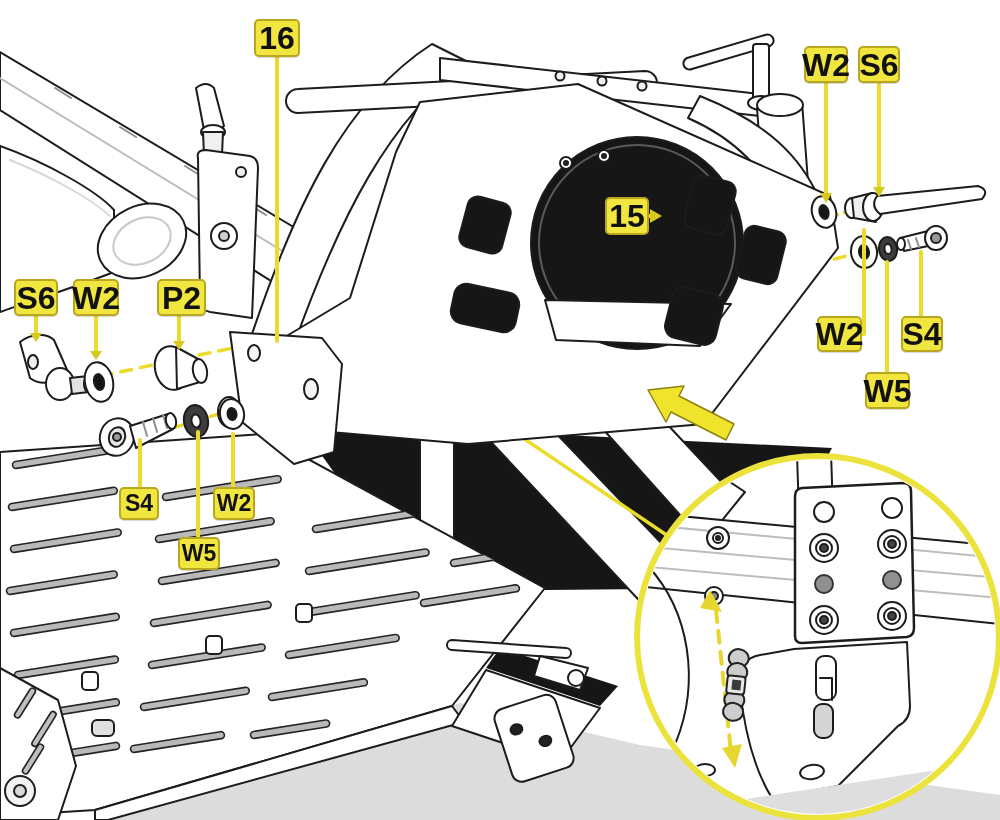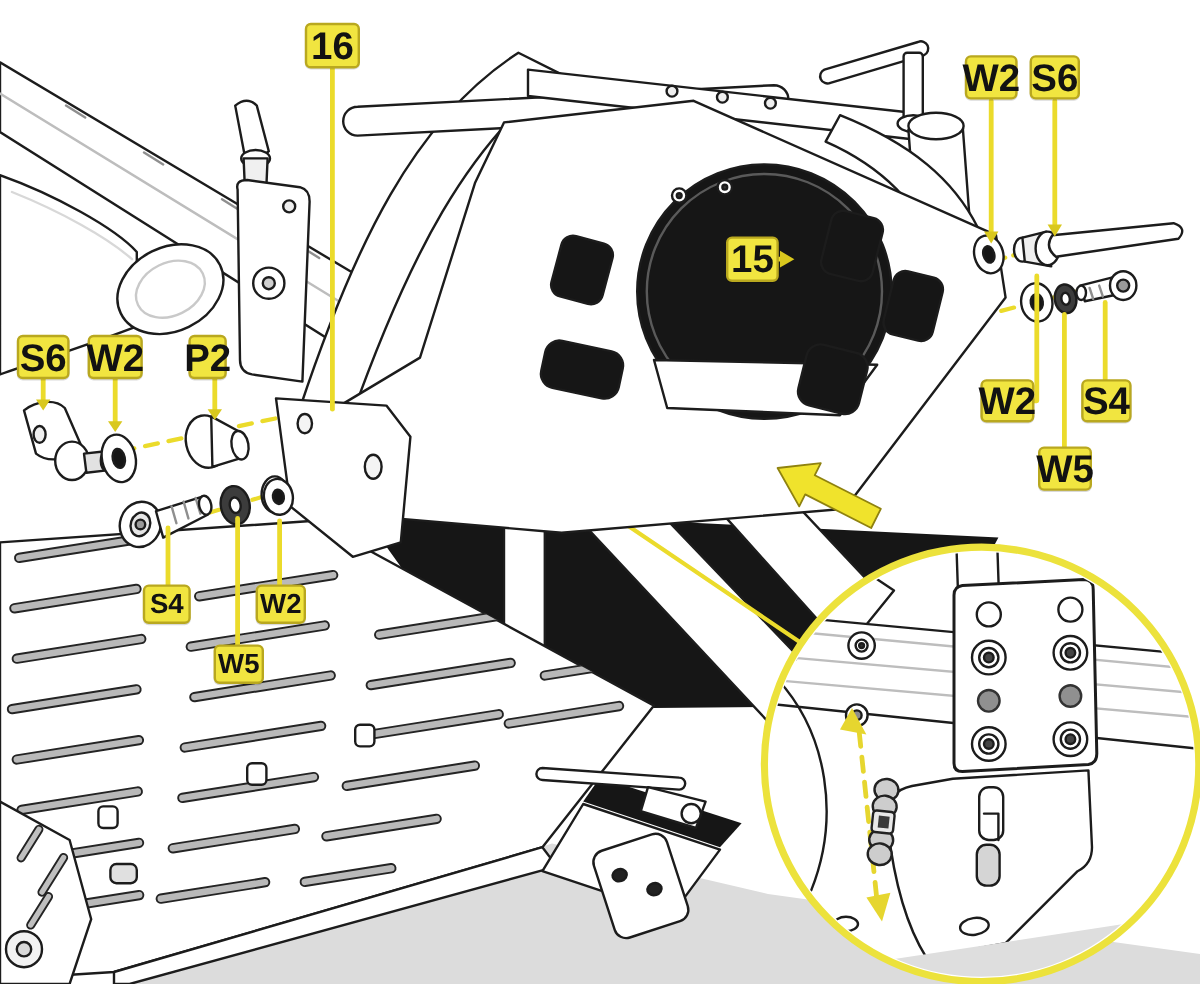--- a/index.html
+++ b/index.html
@@ -319,20 +319,20 @@
     </g>
   </g>
 </svg>
 
   <div class="callout" style="left:254px;top:19px;width:46px;height:38px">16</div>
   <div class="callout" style="left:804px;top:46px;width:44px;height:37px">W2</div>
   <div class="callout" style="left:858px;top:46px;width:42px;height:37px">S6</div>
   <div class="callout" style="left:605px;top:197px;width:44px;height:38px">15</div>
   <div class="callout" style="left:14px;top:279px;width:44px;height:37px">S6</div>
   <div class="callout" style="left:73px;top:279px;width:46px;height:37px">W2</div>
-  <div class="callout" style="left:157px;top:279px;width:32px;height:37px">P2</div>
+  <div class="callout" style="left:157px;top:279px;width:49px;height:37px">P2</div>
   <div class="callout" style="left:817px;top:316px;width:45px;height:36px">W2</div>
   <div class="callout" style="left:901px;top:316px;width:42px;height:36px">S4</div>
   <div class="callout" style="left:865px;top:372px;width:45px;height:37px">W5</div>
   <div class="callout small" style="left:119px;top:487px;width:40px;height:33px">S4</div>
   <div class="callout small" style="left:213px;top:487px;width:42px;height:33px">W2</div>
   <div class="callout small" style="left:178px;top:537px;width:42px;height:33px">W5</div>
 </div>
 
 </body></html>

